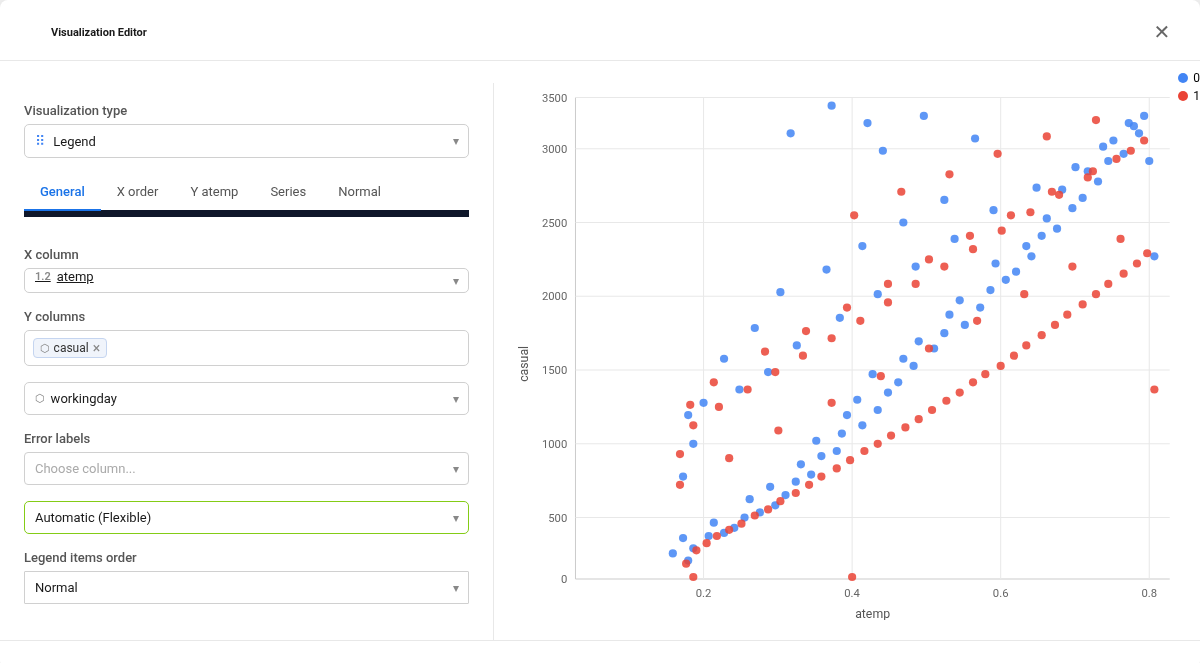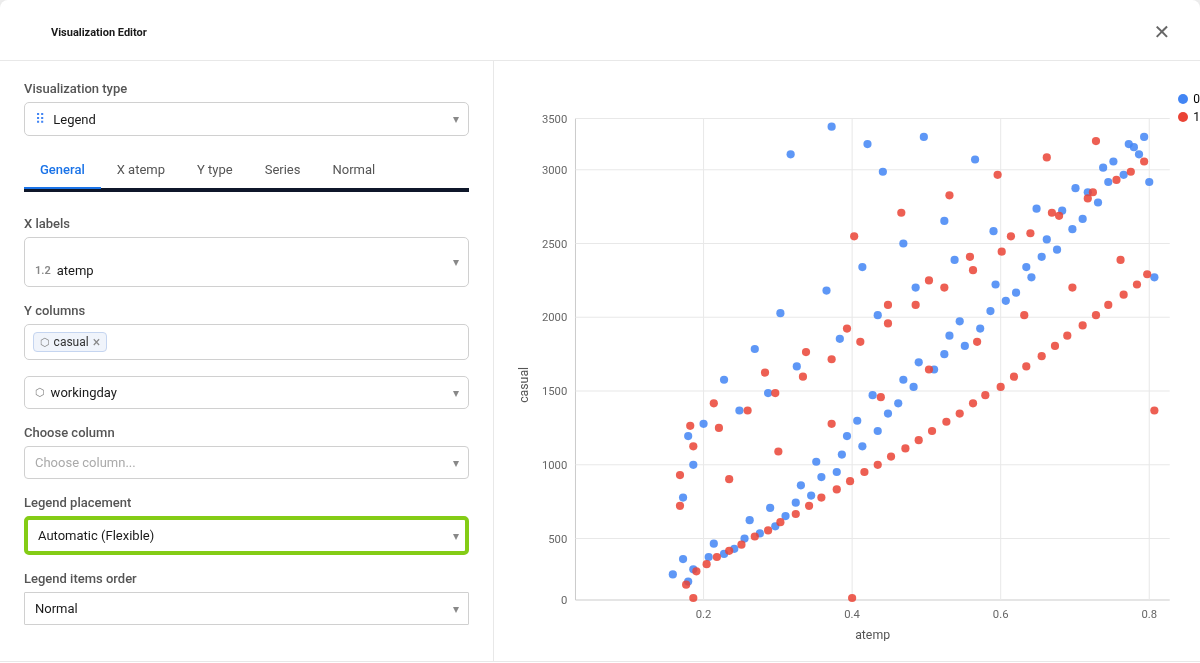--- a/index.html
+++ b/index.html
@@ -8,21 +8,21 @@
     .modal-header { display: flex; align-items: center; justify-content: space-between; padding: 18px 24px 14px 24px; border-bottom: 1px solid #e8e8e8; }
     .modal-title { font-size: 11px; font-weight: 700; color: #1a1a1a; margin-left: 27px; }
     .close-btn { background: none; border: none; cursor: pointer; color: #666; font-size: 20px; display: flex; align-items: center; justify-content: center; width: 28px; height: 28px; border-radius: 4px; }
     .modal-body { display: flex; flex: 1; padding: 0; align-items: flex-end; }
     .left-panel { width: 494px; min-width: 494px; padding: 20px 24px; border-right: 1px solid #e8e8e8; overflow-y: auto; }
     .right-panel { flex: 1; padding: 16px 20px; position: relative; }
     .section-label { font-size: 13px; color: #555; margin-bottom: 6px; font-weight: 500; }
     .select-wrapper { position: relative; margin-bottom: 16px; }
     .select-box-inner { width: 100%; padding: 8px 32px 8px 10px; border: 1px solid #d0d0d0; border-radius: 5px; font-size: 13px; color: #1a1a1a; background: #fff; appearance: none; cursor: pointer; display: flex; align-items: center; gap: 6px; }
     .chevron-icon { position: absolute; right: 10px; top: 50%; transform: translateY(-50%); color: #888; pointer-events: none; font-size: 12px; }
-    .tabs { display: flex; gap: 0; margin-bottom: 24px; border-bottom: 4px solid #0f172a; }
+    .tabs { display: flex; gap: 0; margin-bottom: 30px; border-bottom: 7px solid #0f172a; }
     .tab { padding: 10px 16px; font-size: 13px; color: #555; cursor: pointer; border-bottom: 2px solid transparent; margin-bottom: -1px; }
     .tab.active { color: #1a73e8; border-bottom: 2px solid #1a73e8; font-weight: 500; }
     .tag-input { display: flex; align-items: center; flex-wrap: wrap; gap: 4px; min-height: 36px; padding: 4px 8px; border: 1px solid #d0d0d0; border-radius: 5px; font-size: 13px; cursor: text; }
     .tag { display: flex; align-items: center; gap: 4px; background: #f0f4fb; border: 1px solid #c5d5f0; border-radius: 4px; padding: 2px 6px; font-size: 12px; color: #333; }
     .tag-remove { cursor: pointer; color: #888; font-size: 14px; line-height: 1; }
     .modal-footer { display: flex; justify-content: flex-end; gap: 10px; padding: 14px 24px; border-top: 1px solid #e8e8e8; }
     .legend { position: absolute; top: 10px; right: 0; display: flex; flex-direction: column; gap: 4px; font-size: 12px; }
     .legend-item { display: flex; align-items: center; gap: 5px; }
     .legend-dot { width: 10px; height: 10px; border-radius: 50%; }
     svg.scatter { width: 100%; height: 100%; }
@@ -45,29 +45,29 @@
       <div class="select-wrapper">
         <div class="select-box-inner" style="display:flex;align-items:center;gap:8px;padding:8px 32px 8px 10px;border:1px solid #d0d0d0;border-radius:5px;cursor:pointer;">
           <span style="color:#4285f4;font-size:14px;">⠿</span>
           <span>Legend</span>
         </div>
         <span class="chevron-icon">▾</span>
       </div>
 
       <div class="tabs">
         <div class="tab active">General</div>
-        <div class="tab">X atemp</div>
-        <div class="tab">Y type</div>
+        <div class="tab">X order</div>
+        <div class="tab">Y atemp</div>
         <div class="tab">Series</div>
         <div class="tab">Normal</div>
       </div>
 
-      <div class="section-label">X labels</div>
-      <div class="select-wrapper">
-        <div class="select-box-inner" style="display:flex;align-items:center;gap:6px;padding:25px 32px 8px 10px;border:1px solid #d0d0d0;border-radius:5px;cursor:pointer;">
+      <div class="section-label">X column</div>
+      <div class="select-wrapper">
+        <div class="select-box-inner" style="display:flex;align-items:center;gap:6px;padding:0 32px 8px 10px;border:1px solid #d0d0d0;border-radius:5px;cursor:pointer;text-decoration:underline;">
           <span style="font-size:11px;color:#888;font-weight:600;">1.2</span>
           <span>atemp</span>
         </div>
         <span class="chevron-icon">▾</span>
       </div>
 
       <div class="section-label">Y columns</div>
       <div class="tag-input" style="margin-bottom:16px;">
         <span class="tag">
           <span style="font-size:11px;color:#888;">⬡</span>
@@ -77,31 +77,30 @@
       </div>
 
       <div class="select-wrapper">
         <div class="select-box-inner" style="display:flex;align-items:center;gap:6px;padding:8px 32px 8px 10px;border:1px solid #d0d0d0;border-radius:5px;cursor:pointer;">
           <span style="font-size:11px;color:#888;">⬡</span>
           <span>workingday</span>
         </div>
         <span class="chevron-icon">▾</span>
       </div>
 
-      <div class="section-label">Choose column</div>
+      <div class="section-label">Error labels</div>
       <div class="select-wrapper">
         <div class="select-box-inner" style="padding:8px 32px 8px 10px;border:1px solid #d0d0d0;border-radius:4px;cursor:pointer;color:#aaa;">
           <span>Choose column...</span>
         </div>
         <span class="chevron-icon">▾</span>
       </div>
 
-      <div class="section-label">Legend placement</div>
-      <div class="select-wrapper">
-        <div class="select-box-inner" style="display:flex;align-items:center;padding:8px 32px 8px 10px;border:4px solid #84cc16;border-radius:5px;cursor:pointer;">
+      <div class="select-wrapper">
+        <div class="select-box-inner" style="display:flex;align-items:center;padding:8px 32px 8px 10px;border:1px solid #84cc16;border-radius:5px;cursor:pointer;">
           <span>Automatic (Flexible)</span>
         </div>
         <span class="chevron-icon">▾</span>
       </div>
 
       <div class="section-label">Legend items order</div>
       <div class="select-wrapper">
         <div class="select-box-inner" style="display:flex;align-items:center;padding:8px 32px 8px 10px;border:1px solid #d0d0d0;border-radius:1px;cursor:pointer;">
           <span>Normal</span>
         </div>

